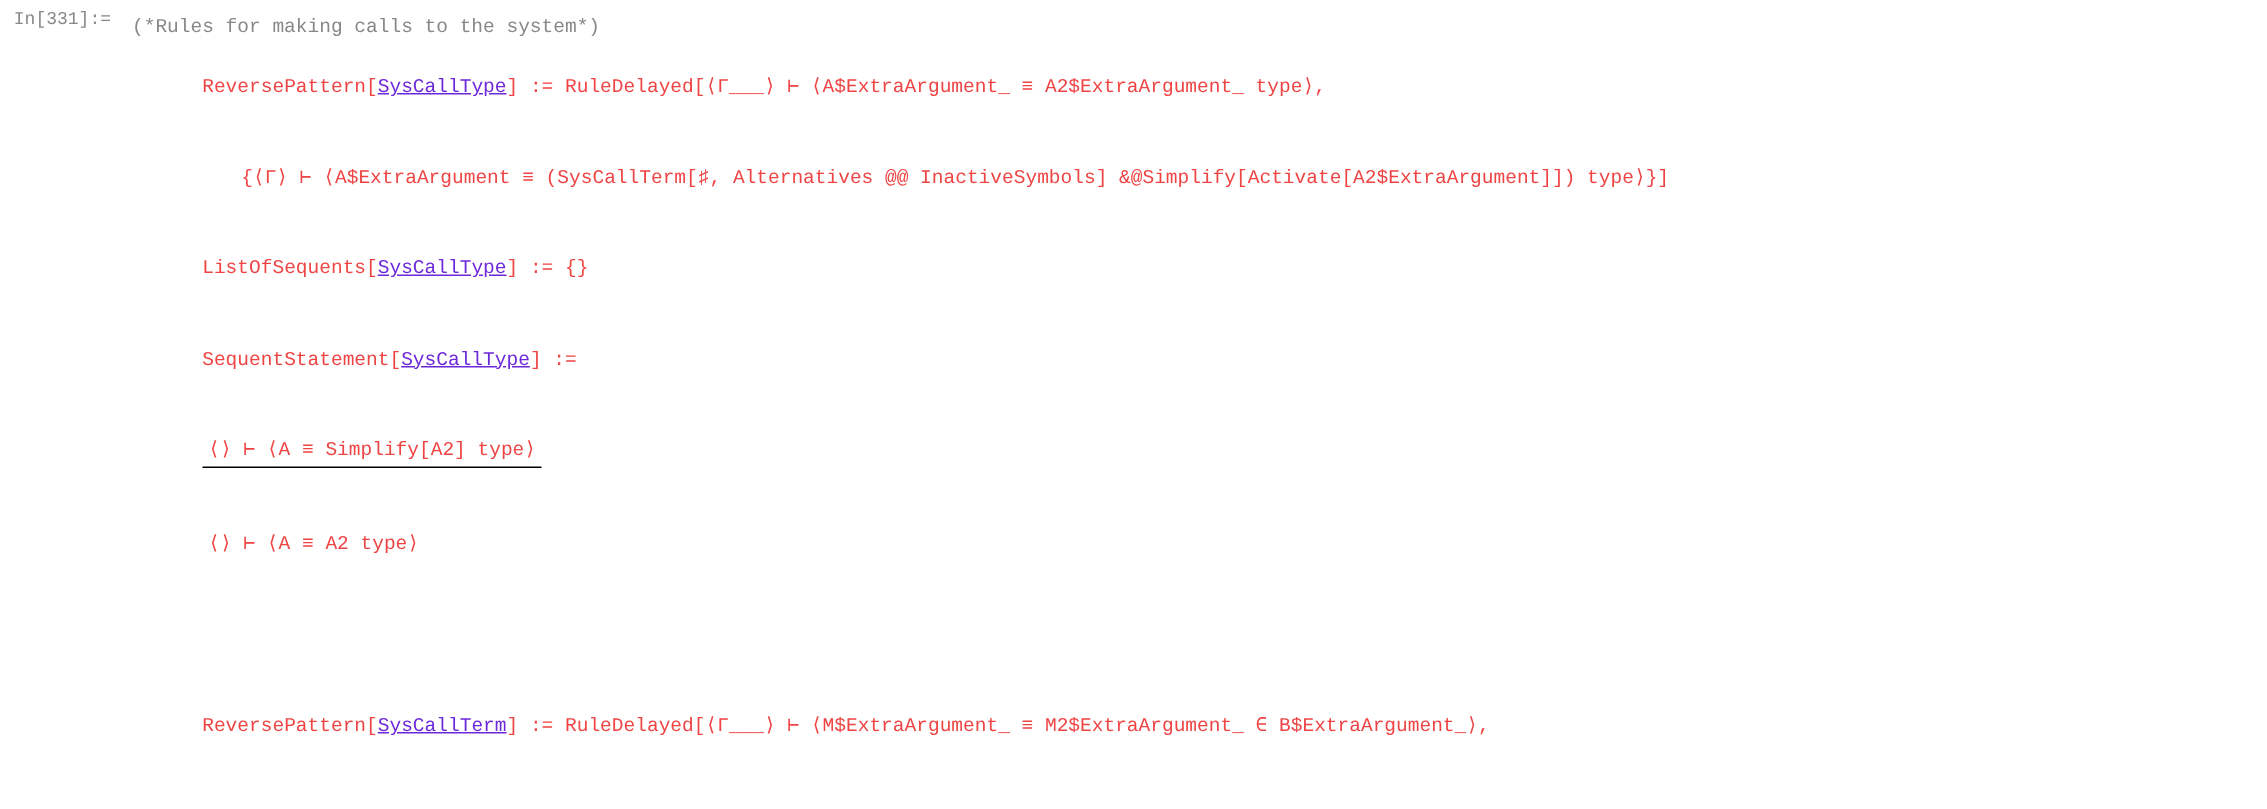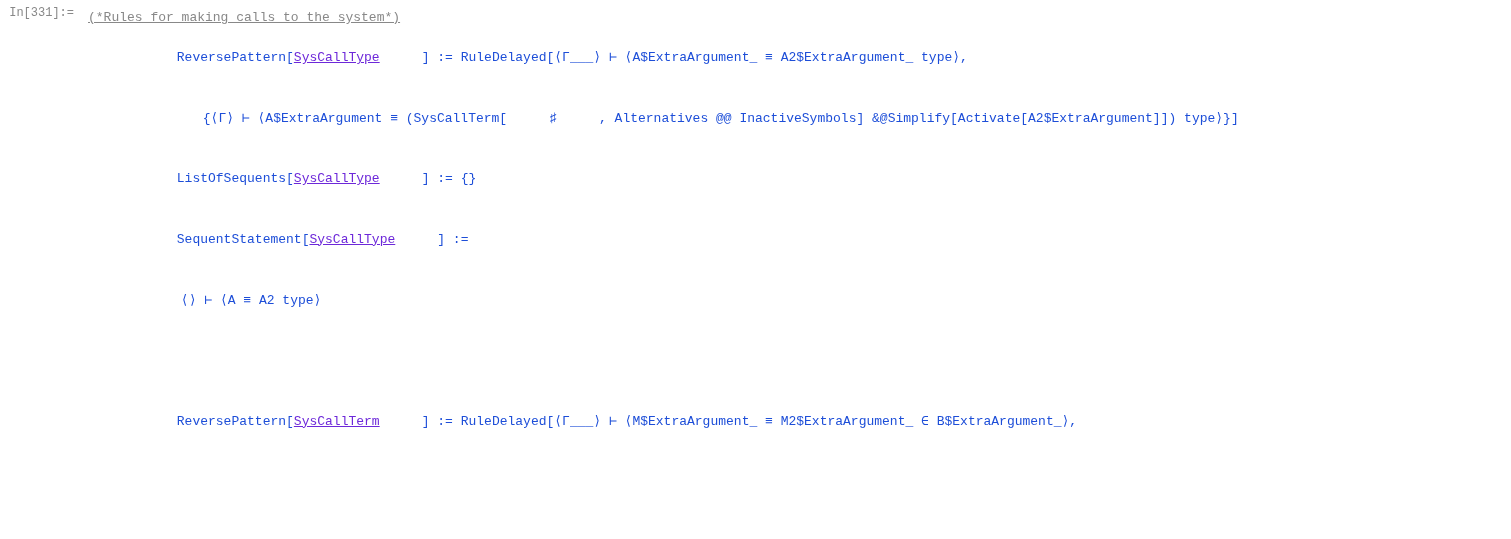--- a/index.html
+++ b/index.html
@@ -41,22 +41,22 @@
 
     .code-line {
       white-space: pre;
       line-height: 1.55;
     }
 
     .indent1 { padding-left: 2em; }
 
     
     .blue { color: #6d28d9; text-decoration: underline; }
-    .black { color: #1d4ed8; margin-left: 42px; }
-    .comment { color: #888888; text-decoration: underline; }
+    .black { color: #ef4444; }
+    .comment { color: #888888; }
 
     .frac-wrap {
       display: inline-block;
       vertical-align: middle;
     }
 
     .frac-num {
       display: block;
       border-bottom: 1.5px solid #000;
       padding: 0 4px 1px 4px;
@@ -87,20 +87,21 @@
       <span class="black">{⟨Γ⟩ ⊢ ⟨A$ExtraArgument ≡ (SysCallTerm[</span><span class="black">♯</span><span class="black">, Alternatives @@ InactiveSymbols] &amp;@Simplify[Activate[A2$ExtraArgument]]) type⟩}]</span>
     </div>
 
     <div class="code-line">
       <span class="black">ListOfSequents[</span><span class="blue">SysCallType</span><span class="black">] := {}</span>
     </div>
 
     <div class="code-line">
       <span class="black">SequentStatement[</span><span class="blue">SysCallType</span><span class="black">] := </span>
       <span class="frac-wrap">
+        <span class="frac-num"><span class="black">⟨⟩ ⊢ ⟨A ≡ Simplify[A2] type⟩</span></span>
         <span class="frac-den"><span class="black">⟨⟩ ⊢ ⟨A ≡ A2 type⟩</span></span>
       </span>
     </div>
 
 
     <div class="code-line">&nbsp;</div>
 
     <div class="code-line">
       <span class="black">ReversePattern[</span><span class="blue">SysCallTerm</span><span class="black">] := RuleDelayed[⟨Γ___⟩ ⊢ ⟨M$ExtraArgument_ ≡ M2$ExtraArgument_ ∈ B$ExtraArgument_⟩,</span>
     </div>

